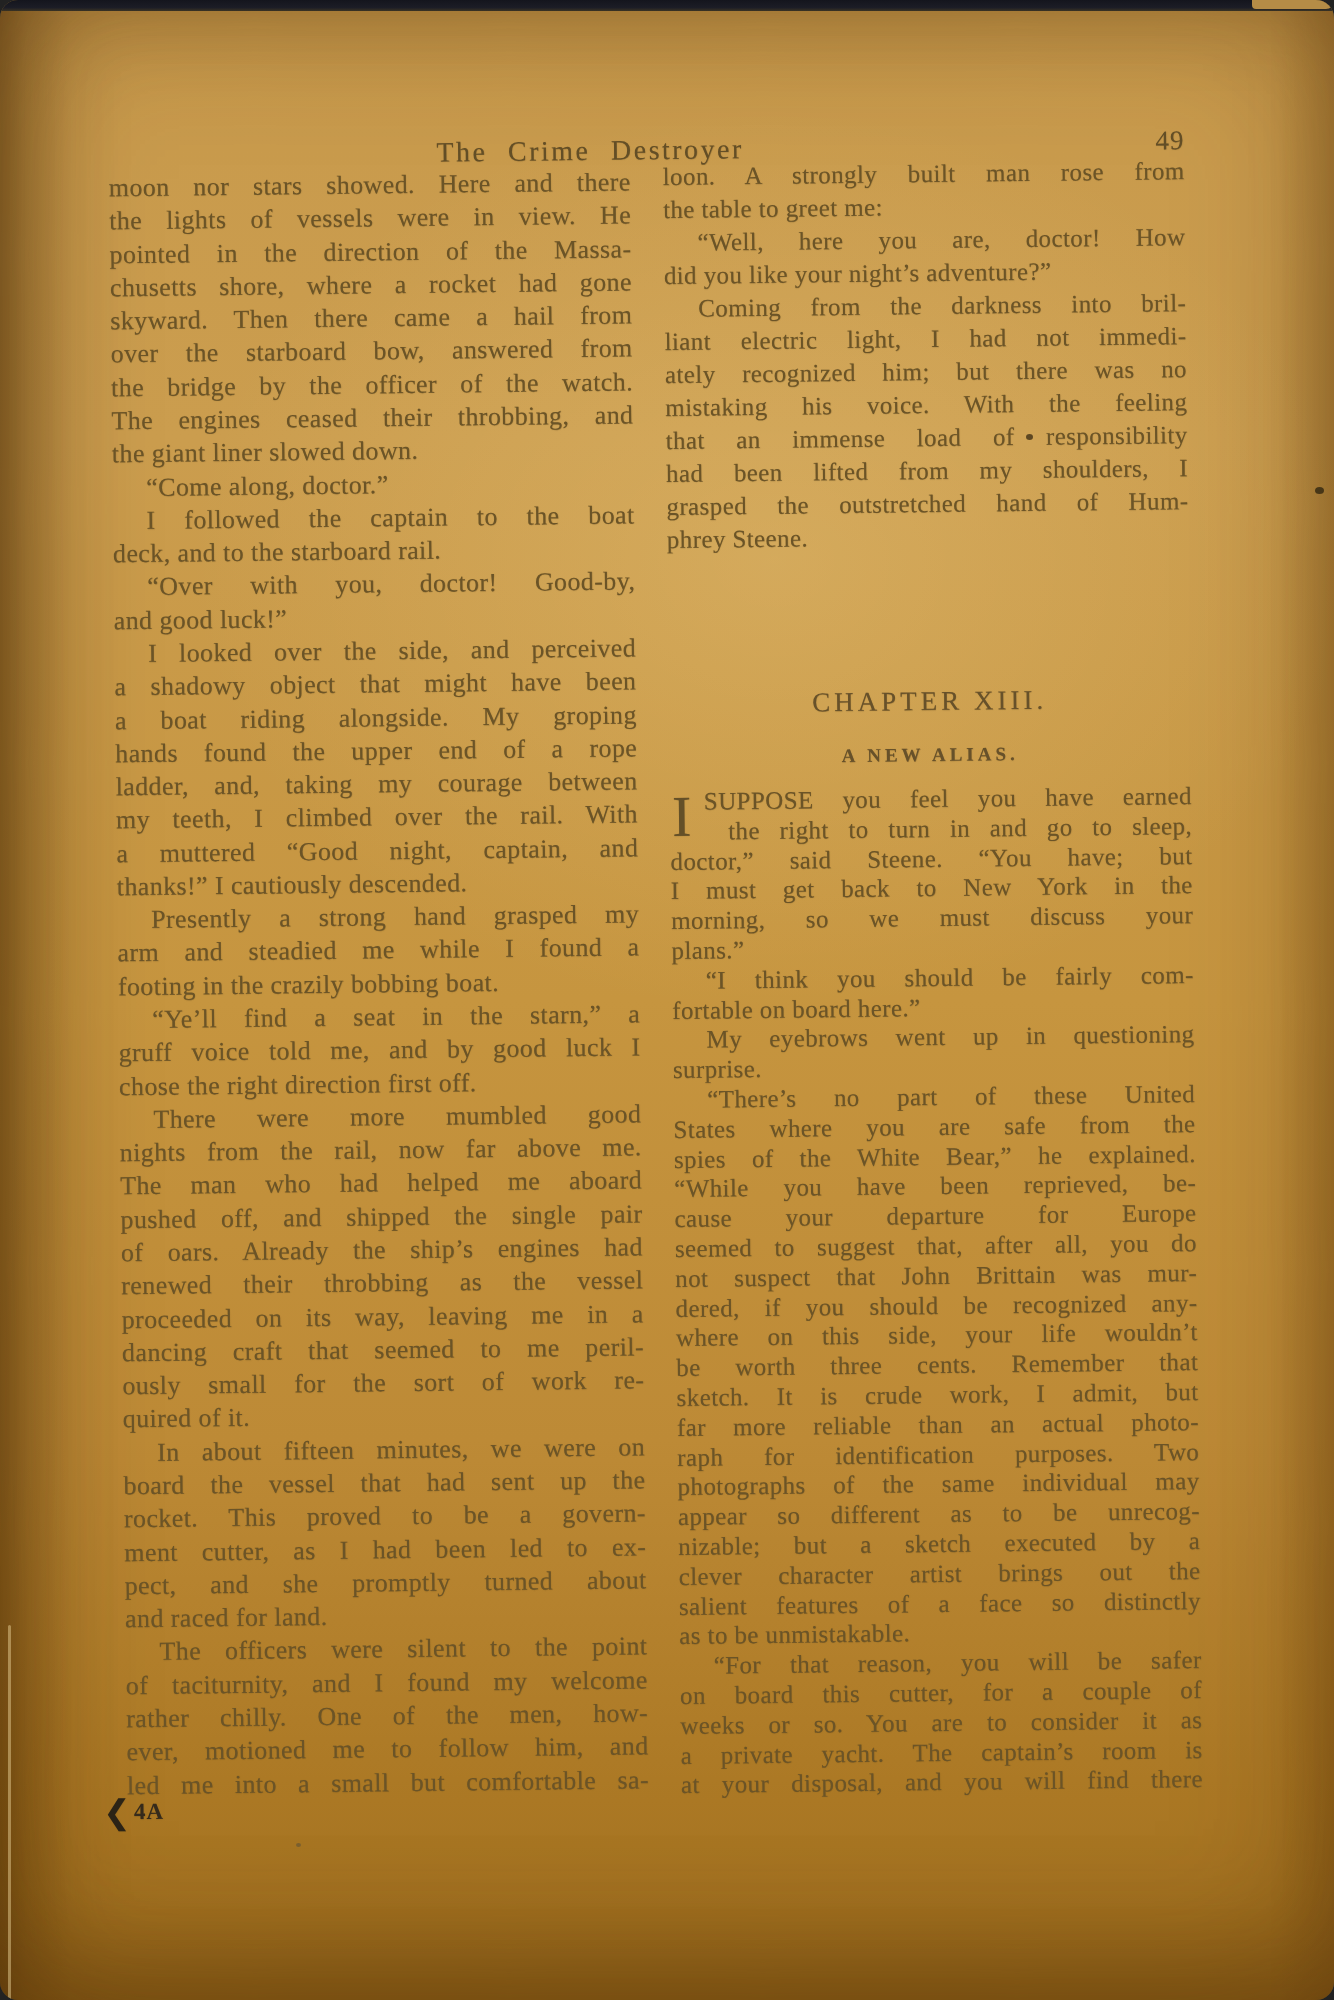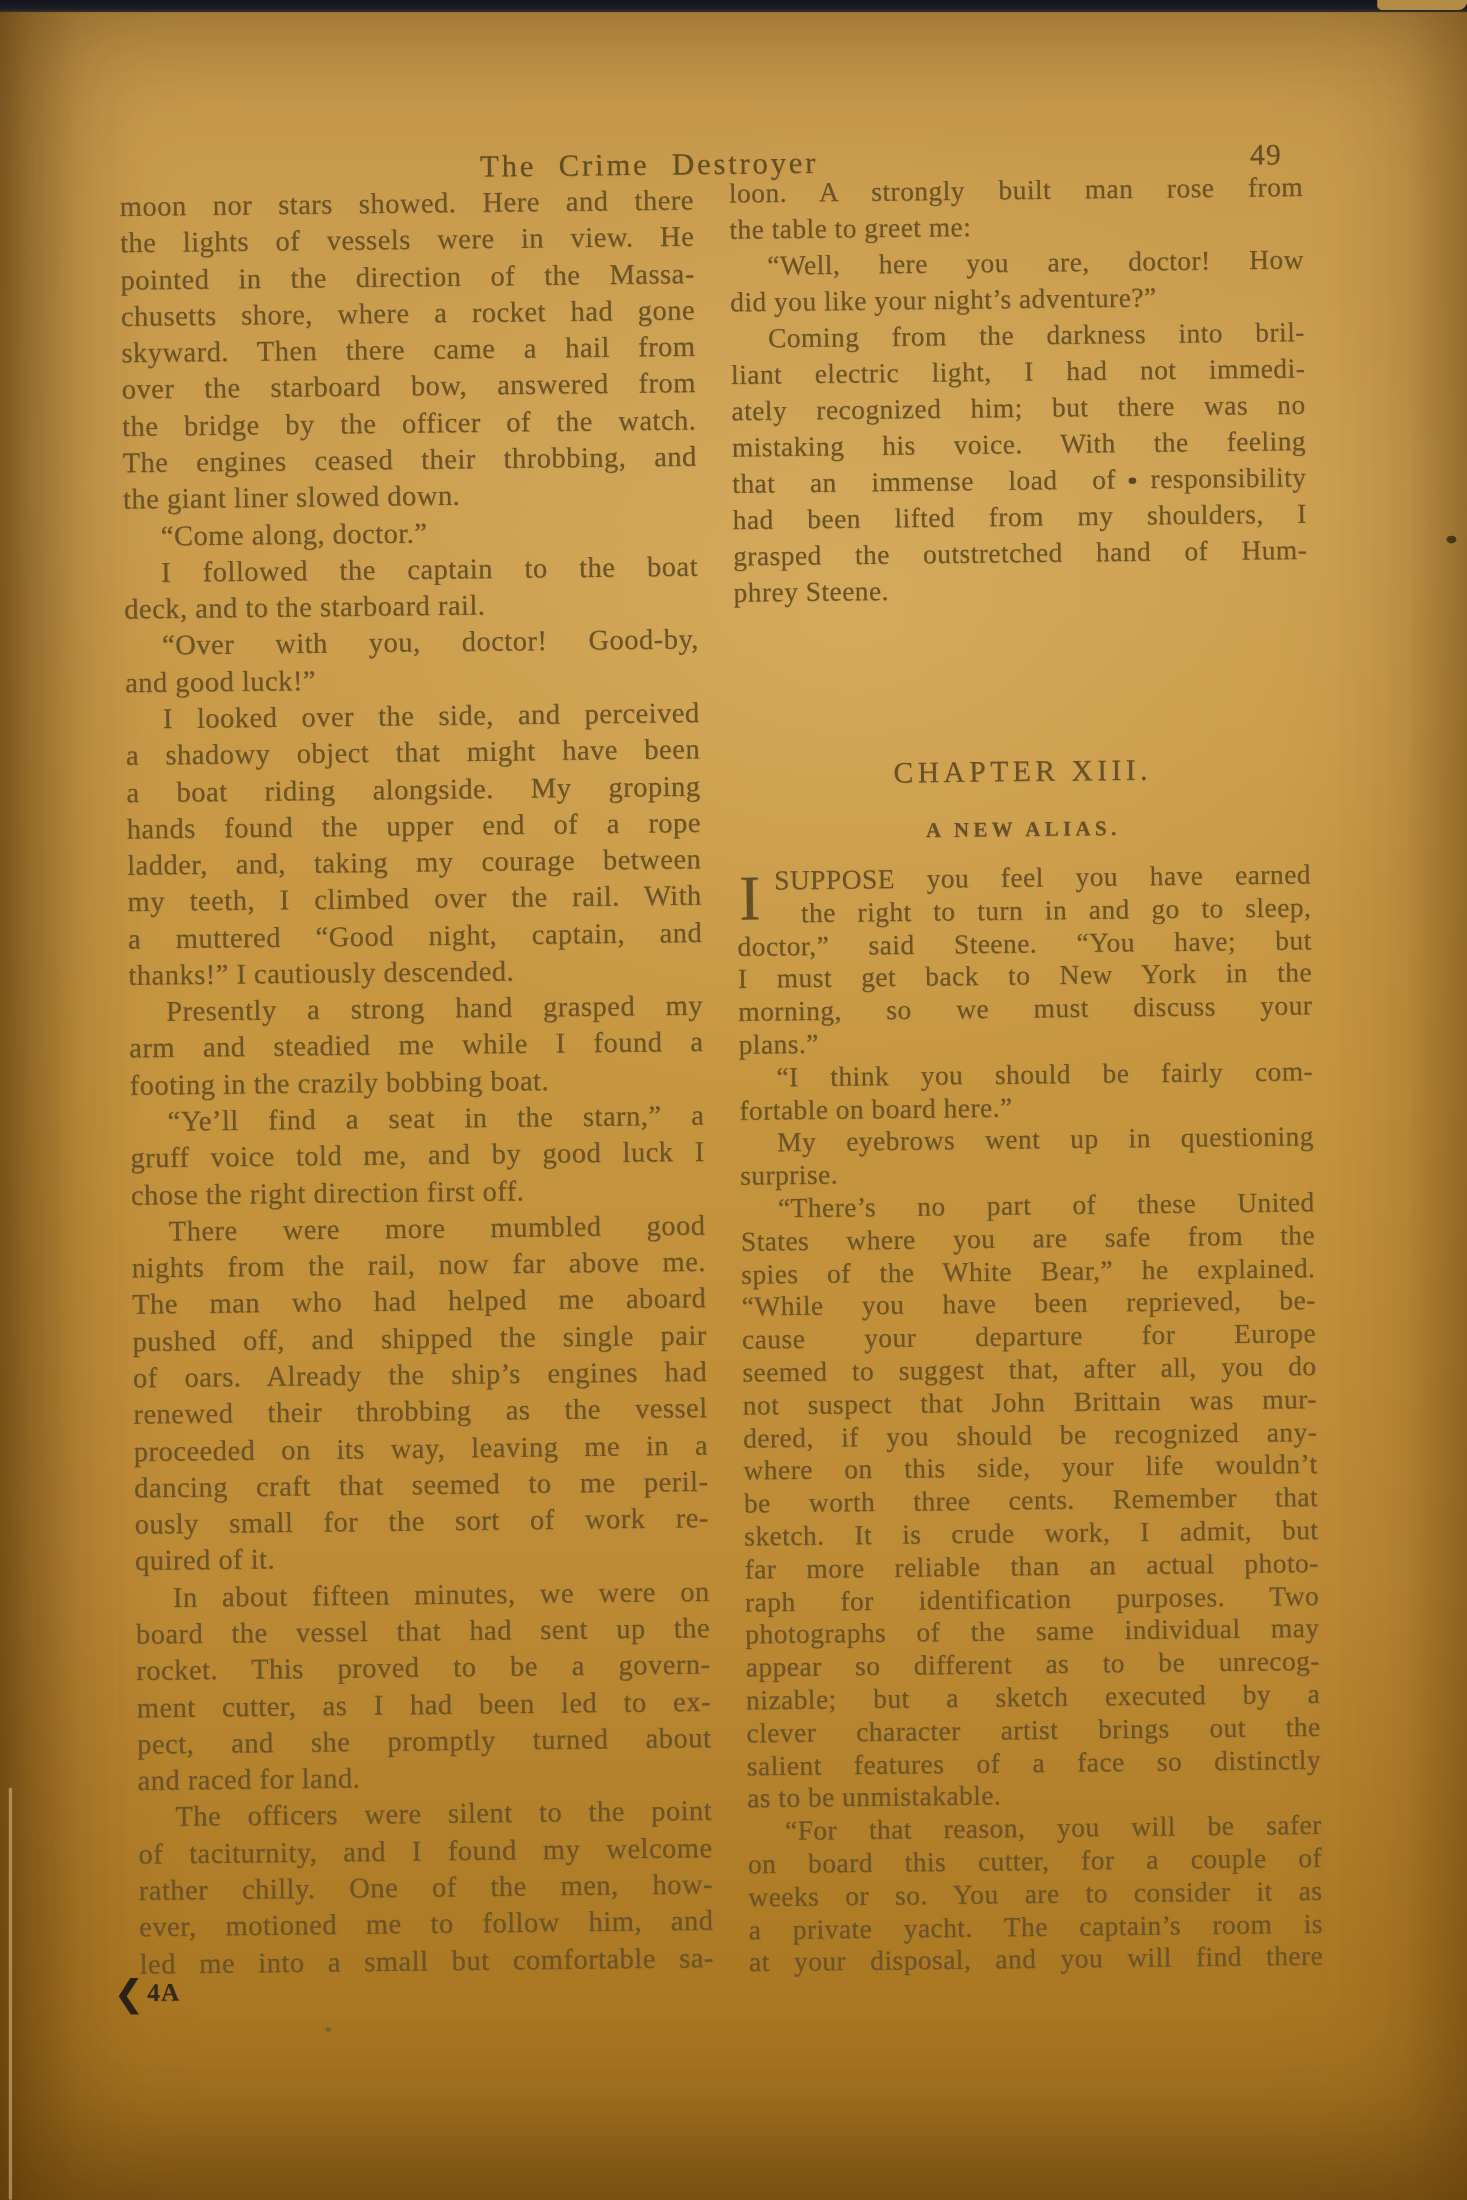--- a/index.html
+++ b/index.html
@@ -6,34 +6,35 @@
   html,body{margin:0;padding:0;background:#222;}
   .page{
     position:relative;width:1334px;height:2000px;overflow:hidden;
     font-family:"Liberation Serif","DejaVu Serif",serif;
     background:
       radial-gradient(ellipse 900px 700px at 58% 28%, rgba(255,228,160,0.20), rgba(0,0,0,0) 65%),
       linear-gradient(90deg, rgba(60,35,5,0.28) 0px, rgba(60,35,5,0.10) 26px, rgba(0,0,0,0) 70px),
       linear-gradient(270deg, rgba(110,70,15,0.14) 0px, rgba(0,0,0,0) 55px),
       linear-gradient(180deg,#c89a4c 0%,#cb9d4e 22%,#c6953f 50%,#bd8a36 72%,#ab7824 90%,#9e6f1f 100%);
     box-shadow: inset 0 0 150px rgba(70,40,5,0.38), inset 0 -50px 110px rgba(88,50,6,0.30), inset 40px 0 90px rgba(70,40,5,0.22);
+    border-radius: 18px;
   }
   .top-edge{position:absolute;top:0;left:0;width:100%;height:11px;background:linear-gradient(180deg,#14151d 0%,#1c1d26 70%,#3a3323 100%);}
   .top-notch{position:absolute;top:0;left:1252px;width:82px;height:9px;background:#b58c46;border-radius:0 0 8px 4px;}
   .scratch{position:absolute;left:8px;top:1625px;width:3px;height:375px;background:rgba(228,203,145,0.5);border-radius:2px;}
   .speck{position:absolute;border-radius:50%;}
   .speck.s1{left:1026px;top:434px;width:7px;height:6px;background:#5d4722;}
   .speck.s2{left:1315px;top:487px;width:9px;height:7px;background:#473617;}
   .speck.s3{left:296px;top:1843px;width:5px;height:4px;background:#7a5f2e;}
 
   .content{position:absolute;inset:0;transform:rotate(-0.65deg);transform-origin:50% 50%;color:#6b5427;}
   .content *{text-shadow:0.3px 0.4px 0.7px rgba(95,72,30,0.5);}
 
   .running-title{position:absolute;left:446px;top:134px;font-size:28px;letter-spacing:2.5px;word-spacing:11px;color:#634e26;}
-  .page-number{position:absolute;left:1146px;top:131px;width:48px;text-align:left;font-size:27px;letter-spacing:1px;color:#634e26;}
+  .page-number{position:absolute;left:1146px;top:131px;width:48px;text-align:right;font-size:27px;letter-spacing:1px;color:#634e26;}
 
   .col{position:absolute;width:522px;font-size:25.5px;}
   .col-left{left:118px;top:165px;}
   .col-left{font-size:26px;}
   .col-right{left:672px;top:160px;font-size:25px;}
 
   .para{margin:0;}
   .line{text-align:justify;text-align-last:justify;-moz-text-align-last:justify;letter-spacing:0.4px;}
   .line.last{text-align-last:left;-moz-text-align-last:left;}
   .line.indent{text-indent:34px;}

